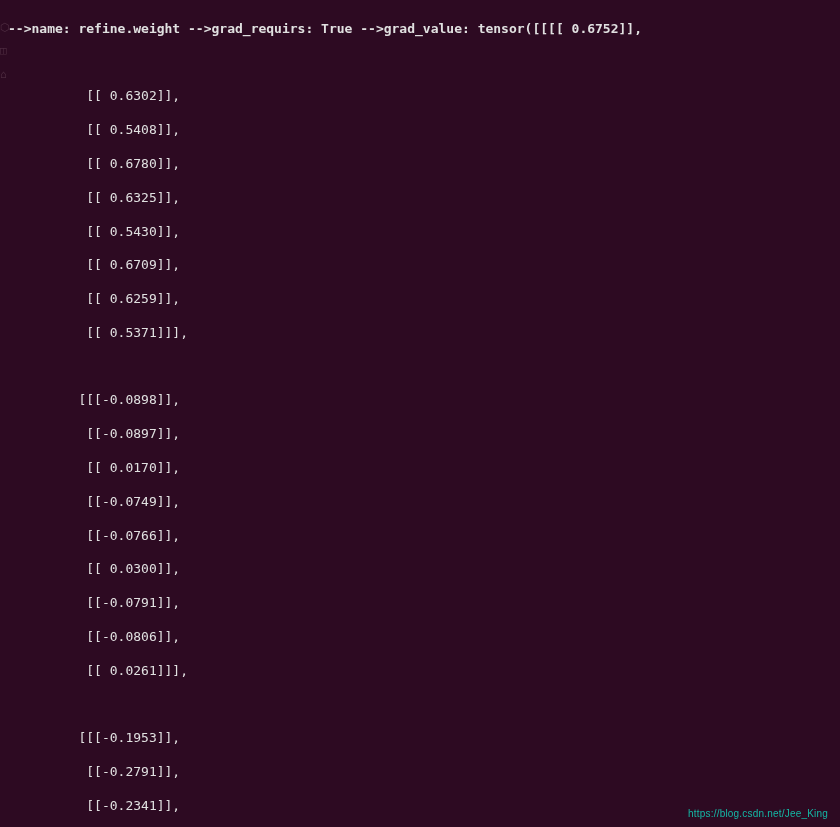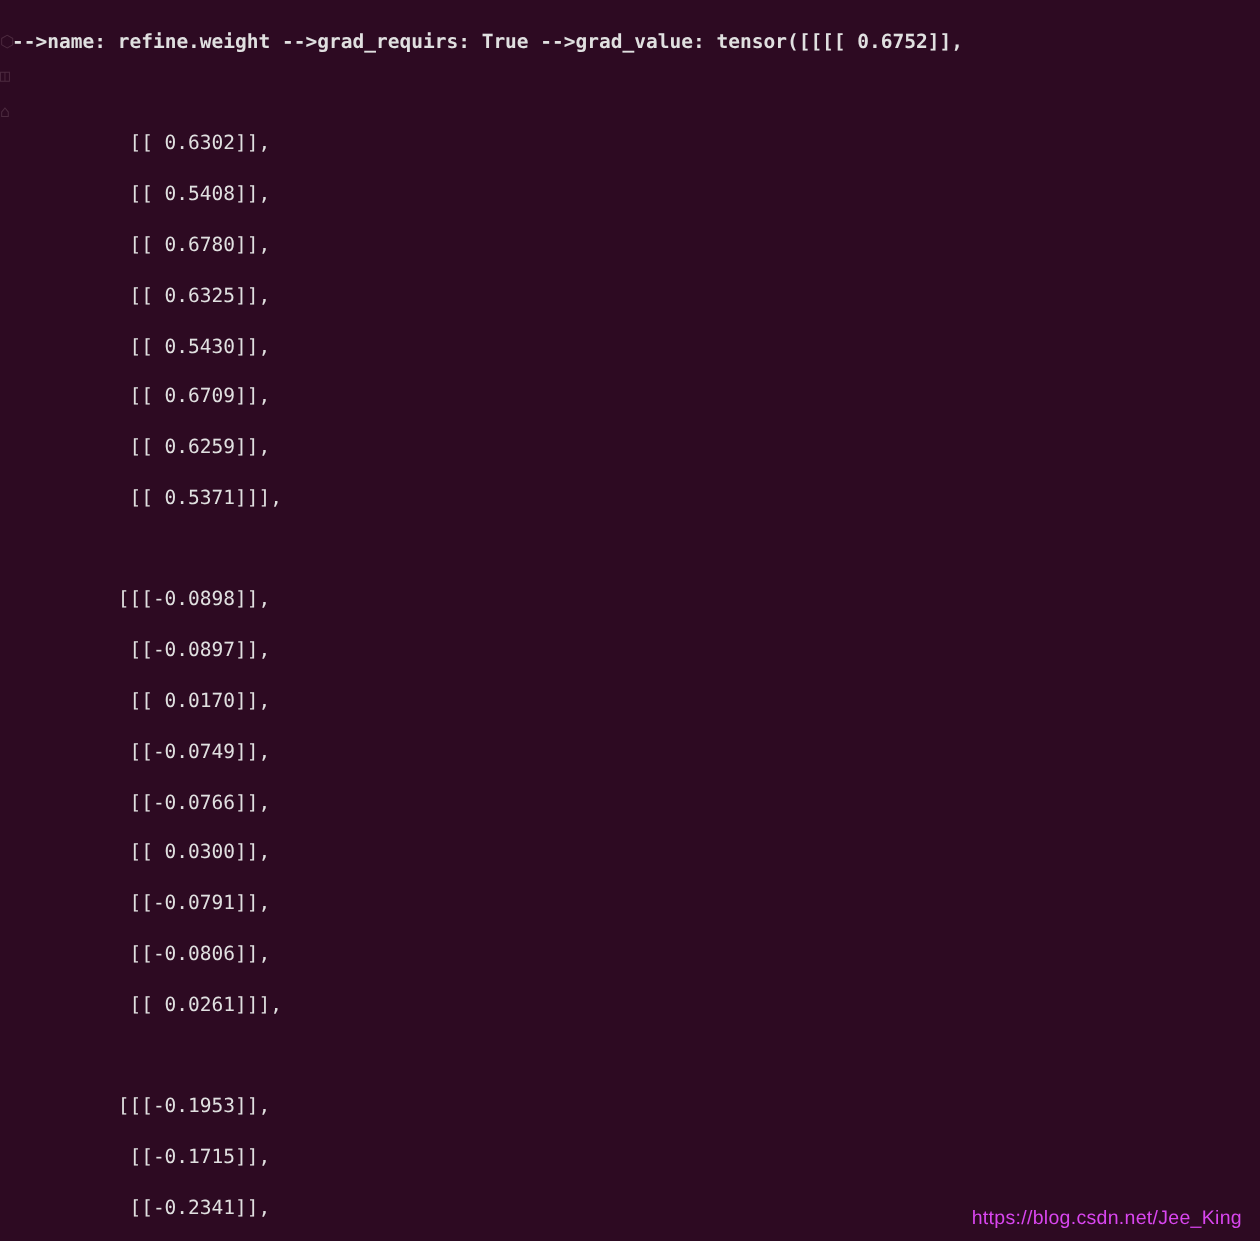--- a/index.html
+++ b/index.html
@@ -37,23 +37,23 @@
     }
     .left-icon {
       display: block;
       margin-bottom: 8px;
       opacity: 0.5;
     }
     .watermark {
       position: absolute;
       bottom: 8px;
       right: 12px;
-      color: #d946ef;
+      color: #14b8a6;
       font-family: Arial, sans-serif;
-      font-size: 13px;
+      font-size: 10px;
       letter-spacing: 0.2px;
     }
     .header-line {
       white-space: nowrap;
       font-weight: bold;
     }
   </style>
 </head>
 <body>
 
@@ -61,16 +61,16 @@
   <span class="left-icon">⬡</span>
   <span class="left-icon">◫</span>
   <span class="left-icon">⌂</span>
 </div>
 
 <div class="terminal">
 <span class="line header-line"><span>--&gt;name:</span> <span>refine.weight</span>       <span>--&gt;grad_requirs:</span> <span>True</span>         <span>--&gt;grad_value:</span> <span>tensor([[[[ 0.6752]],</span></span>
 <span class="line"> </span>
 <div id="block1-container"><span class="line">          [[ 0.6302]],</span><span class="line"> </span><span class="line">          [[ 0.5408]],</span><span class="line"> </span><span class="line">          [[ 0.6780]],</span><span class="line"> </span><span class="line">          [[ 0.6325]],</span><span class="line"> </span><span class="line">          [[ 0.5430]],</span><span class="line"> </span><span class="line">          [[ 0.6709]],</span><span class="line"> </span><span class="line">          [[ 0.6259]],</span><span class="line"> </span><span class="line">          [[ 0.5371]]],</span><span class="line"> </span><span class="line"> </span></div>
 <div id="block2-container"><span class="line">         [[[-0.0898]],</span><span class="line"> </span><span class="line">          [[-0.0897]],</span><span class="line"> </span><span class="line">          [[ 0.0170]],</span><span class="line"> </span><span class="line">          [[-0.0749]],</span><span class="line"> </span><span class="line">          [[-0.0766]],</span><span class="line"> </span><span class="line">          [[ 0.0300]],</span><span class="line"> </span><span class="line">          [[-0.0791]],</span><span class="line"> </span><span class="line">          [[-0.0806]],</span><span class="line"> </span><span class="line">          [[ 0.0261]]],</span><span class="line"> </span><span class="line"> </span></div>
-<div id="block3-container"><span class="line">         [[[-0.1953]],</span><span class="line"> </span><span class="line">          [[-0.1715]],</span><span class="line"> </span><span class="line">          [[-0.2341]],</span><span class="line"> </span></div>
+<div id="block3-container"><span class="line">         [[[-0.1953]],</span><span class="line"> </span><span class="line">          [[-0.2791]],</span><span class="line"> </span><span class="line">          [[-0.2341]],</span><span class="line"> </span></div>
 </div>
 
 <div class="watermark">https://blog.csdn.net/Jee_King</div>
 
 </body></html>

